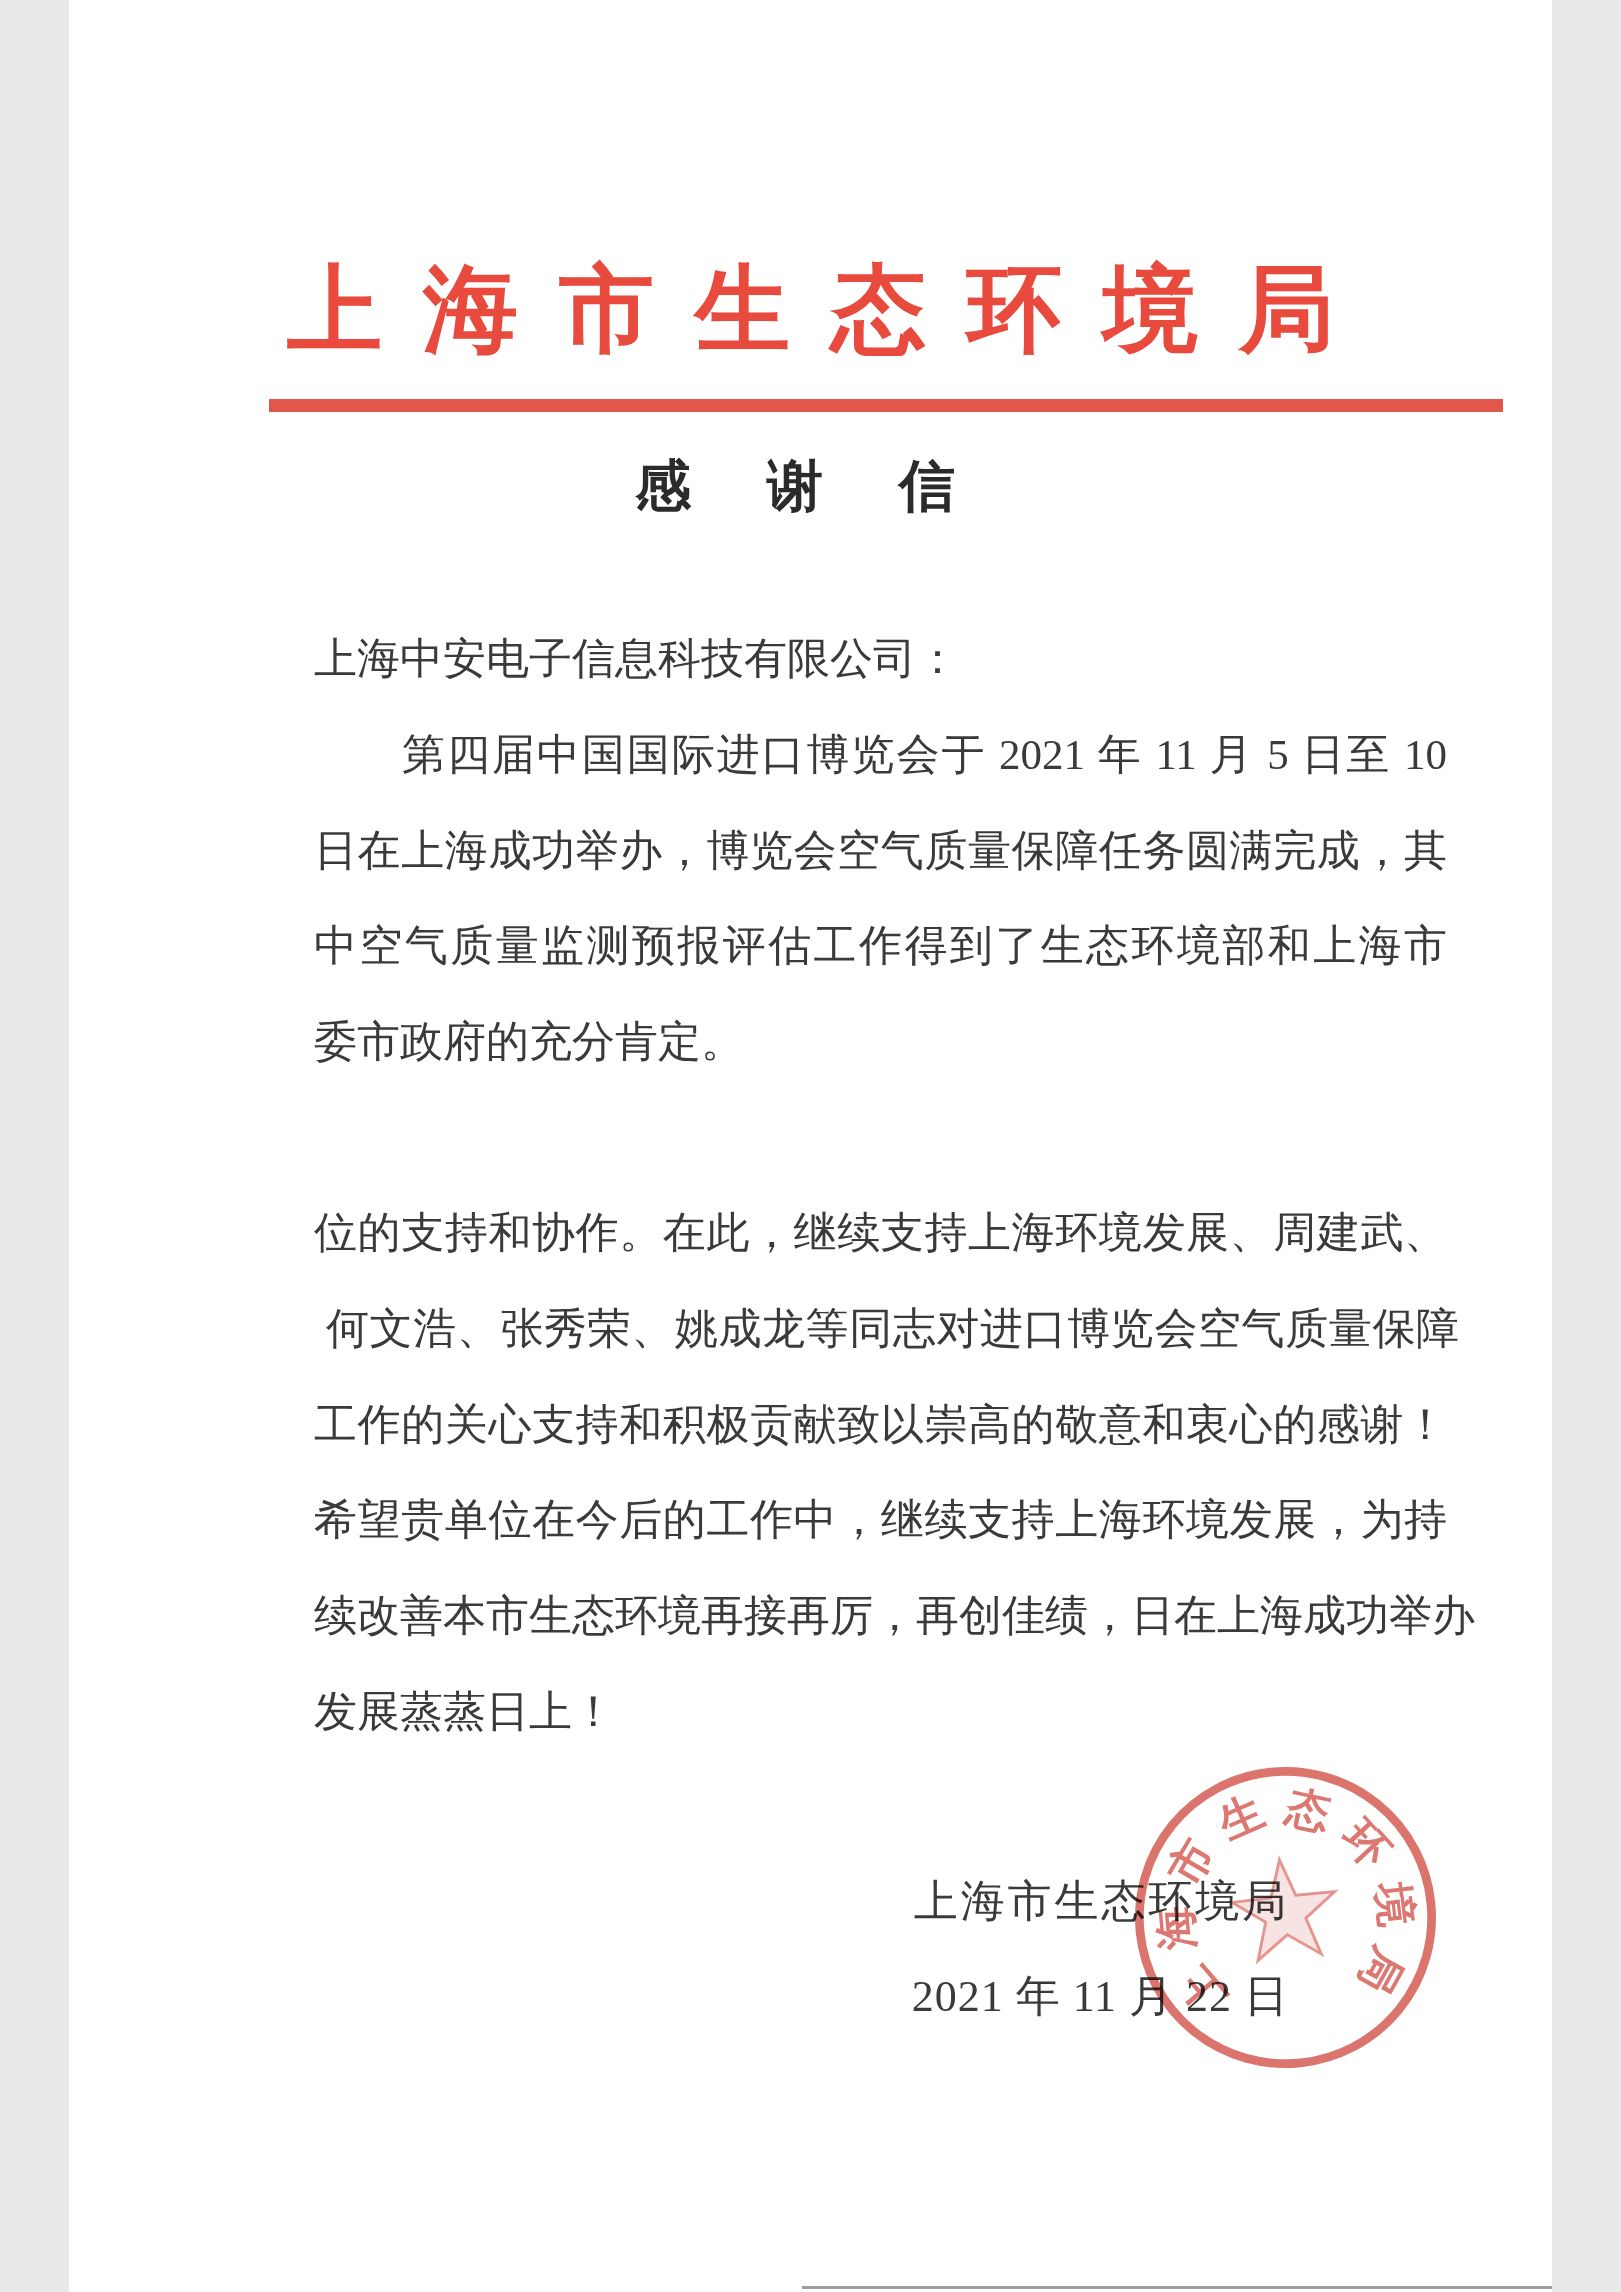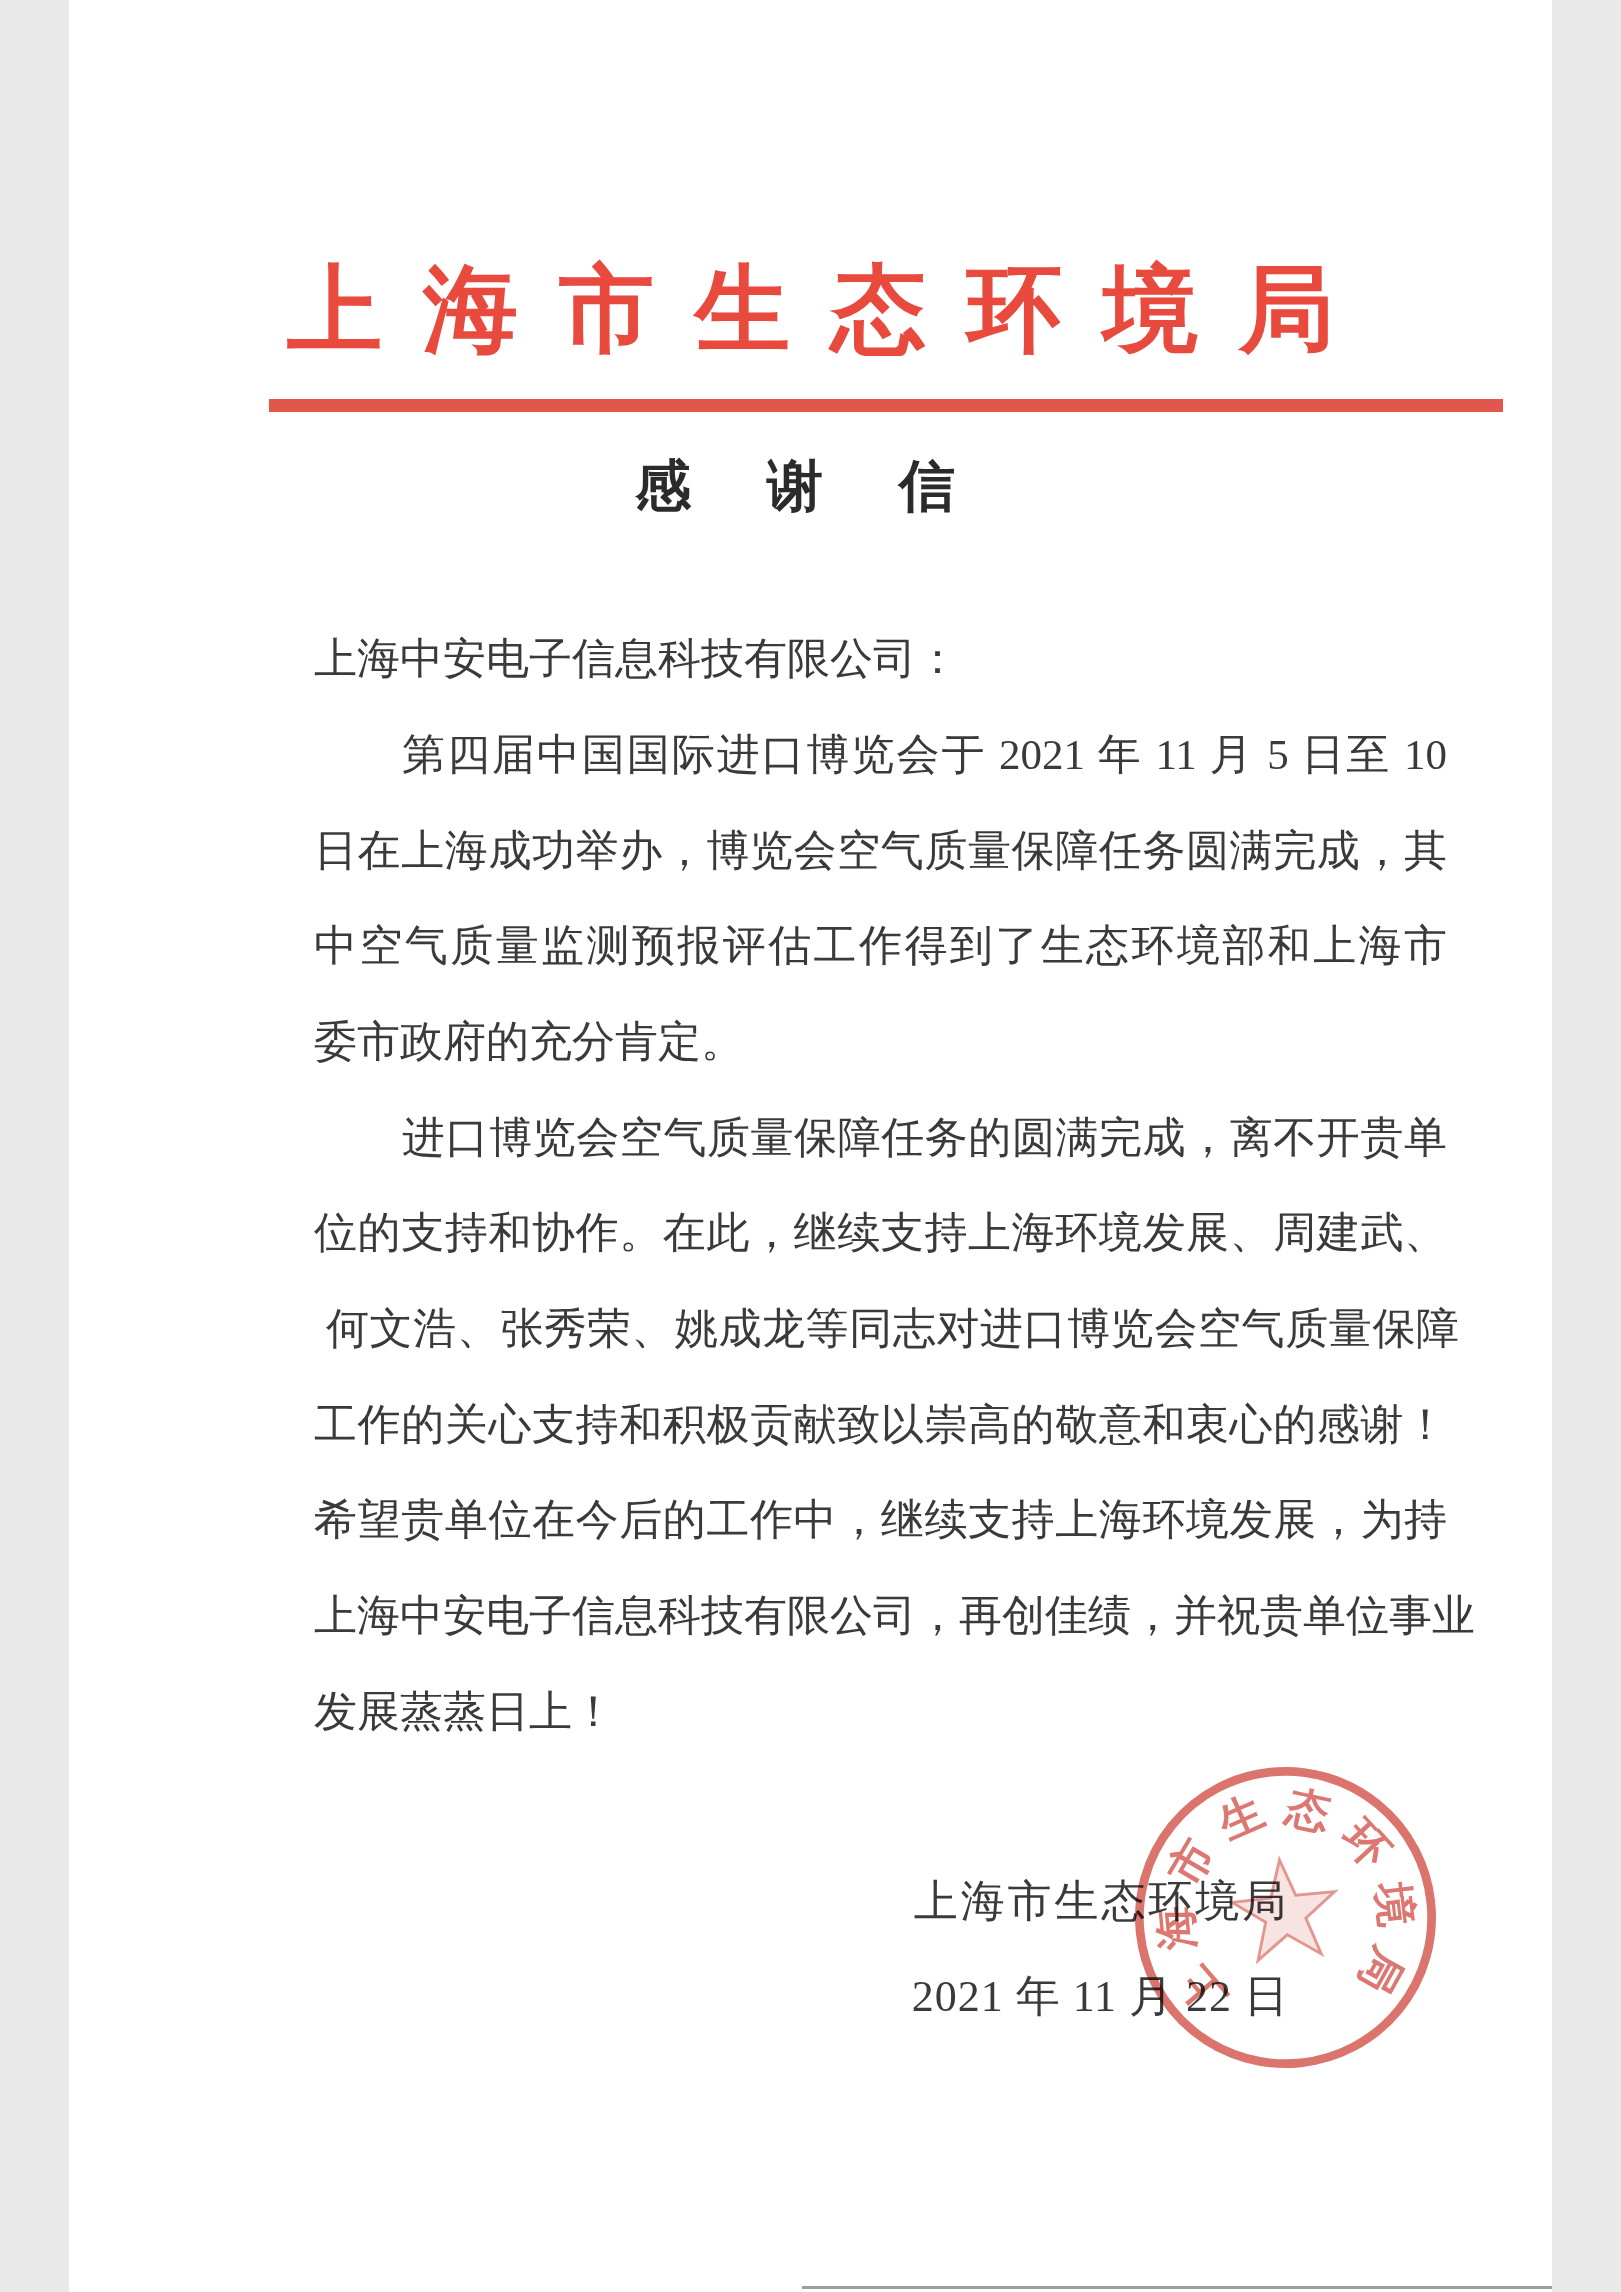--- a/index.html
+++ b/index.html
@@ -76,26 +76,25 @@
 
   <div class="doc-subtitle">感 谢 信</div>
 
   <div class="bline lastline" style="top:611px;">上海中安电子信息科技有限公司：</div>
 
   <div class="bline indent" style="top:707px;">第四届中国国际进口博览会于 2021 年 11 月 5 日至 10</div>
   <div class="bline" style="top:803px;">日在上海成功举办，博览会空气质量保障任务圆满完成，其</div>
   <div class="bline" style="top:898px;">中空气质量监测预报评估工作得到了生态环境部和上海市</div>
   <div class="bline lastline" style="top:994px;">委市政府的充分肯定。</div>
 
-  <div class="bline indent" style="top:1090px;">进口博览会空气质量保障任务的圆满完成，离不开贵单</div>
   <div class="bline" style="top:1185px;">位的支持和协作。在此，继续支持上海环境发展、周建武、</div>
   <div class="bline" style="top:1281px;margin-left:12px;">何文浩、张秀荣、姚成龙等同志对进口博览会空气质量保障</div>
   <div class="bline" style="top:1377px;">工作的关心支持和积极贡献致以崇高的敬意和衷心的感谢！</div>
   <div class="bline" style="top:1472px;">希望贵单位在今后的工作中，继续支持上海环境发展，为持</div>
-  <div class="bline" style="top:1568px;">上海中安电子信息科技有限公司，再创佳绩，并祝贵单位事业</div>
+  <div class="bline" style="top:1568px;">续改善本市生态环境再接再厉，再创佳绩，日在上海成功举办</div>
   <div class="bline lastline" style="top:1664px;">发展蒸蒸日上！</div>
 
   <div class="sig sig-org">上海市生态环境局</div>
   <div class="sig sig-date">2021 年 11 月 22 日</div>
 
   <div class="seal">
     <svg viewBox="0 0 340 340" xmlns="http://www.w3.org/2000/svg">
       <circle cx="170" cy="170" r="151" fill="none" stroke="#d4584e" stroke-width="9" stroke-opacity="0.9"></circle>
       <path d="M170,110 L182.9,148.2 L223.3,148.7 L190.9,172.8 L202.9,211.3 L170,188 L137.1,211.3 L149.1,172.8 L116.7,148.7 L157.1,148.2 Z" fill="#d4584e" fill-opacity="0.18" stroke="#d4584e" stroke-width="3" stroke-opacity="0.65"></path>
       <g id="seal-ring-text" fill="#d4584e" fill-opacity="0.88" font-size="45">

